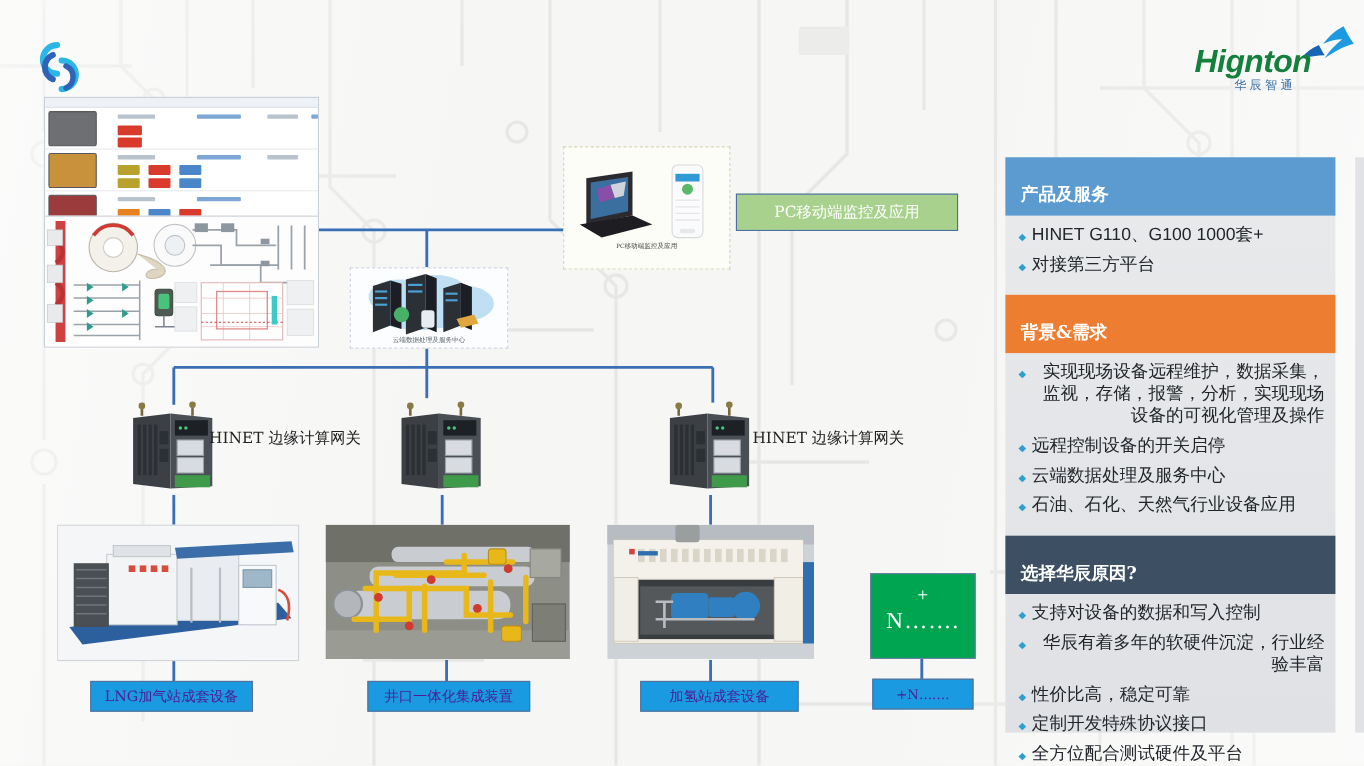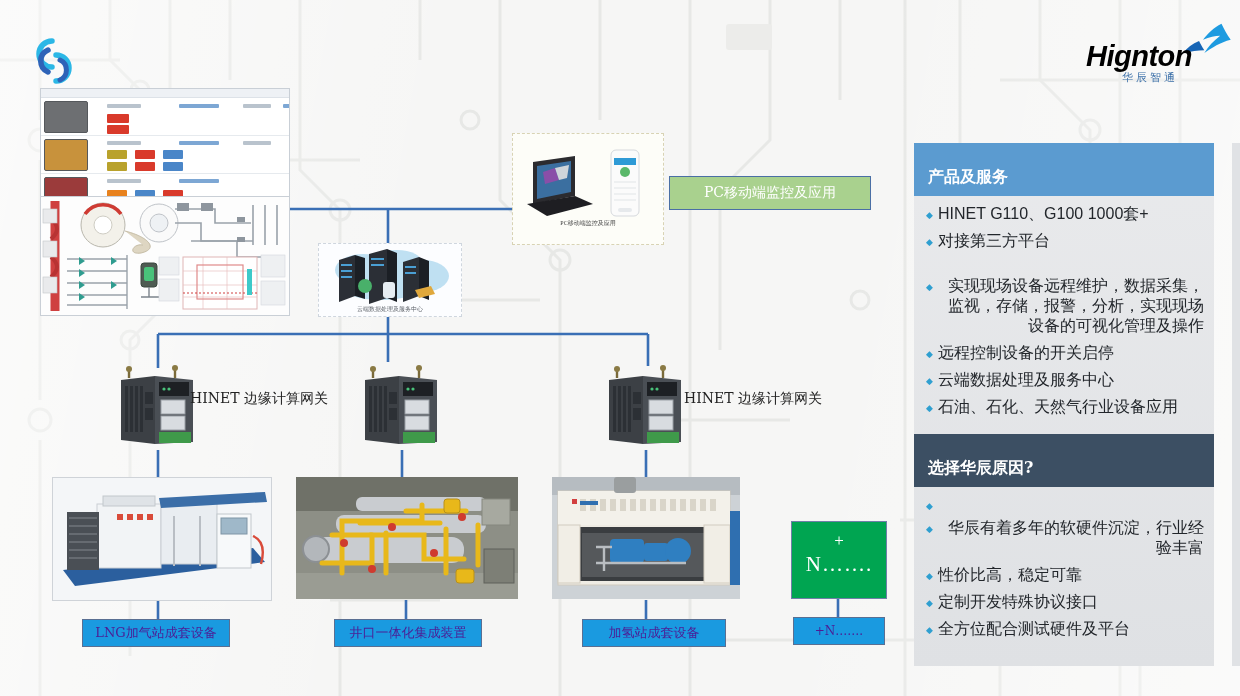--- a/index.html
+++ b/index.html
@@ -17,21 +17,21 @@
   .layer{position:absolute;z-index:3;}
 
   
   #header{position:absolute;left:0;top:0;width:1240px;height:100px;z-index:5;}
   #logo-mark{position:absolute;left:26px;top:33px;width:54px;height:54px;}
   #page-title{position:absolute;left:92px;top:30px;font-size:37px;line-height:50px;
     color:#1c1c1c;letter-spacing:1px;white-space:nowrap;
     font-family:"DejaVu Serif","Liberation Serif",serif;}
   #brand{position:absolute;right:14px;top:22px;width:140px;height:62px;}
   #brand-text{position:absolute;left:0;top:18px;font-size:29px;font-style:italic;
-    font-weight:bold;color:#000000;font-family:"Liberation Sans",sans-serif;letter-spacing:-.5px;}
+    font-weight:bold;color:#15803d;font-family:"Liberation Sans",sans-serif;letter-spacing:-.5px;}
   #brand-cn{position:absolute;left:36px;top:48px;font-size:11px;color:#3b6fa8;
     letter-spacing:3px;font-family:"DejaVu Sans",sans-serif;}
 
   
   .photo{position:absolute;background:#fff;}
   .caption-box{position:absolute;color:#4c1d95;font-size:13px;display:flex;
     align-items:center;justify-content:center;white-space:nowrap;
     font-family:"DejaVu Serif","Liberation Serif",serif;}
   .plain-label{position:absolute;font-size:14px;color:#222;white-space:nowrap;
     font-family:"DejaVu Serif","Liberation Serif",serif;}
@@ -532,20 +532,21 @@
         <span class="txt">HINET  G110、G100    1000套+</span>
       </div>
       <div class="bullet">
         <span class="dot">◆</span>
         <span class="txt">对接第三方平台</span>
       </div>
     </div>
   </div>
 
   <div>
+    <div class="pnl-head" style="background:#ed7d31;">背景&amp;需求</div>
     <div class="bullets">
       <div class="bullet">
         <span class="dot">◆</span>
         <span class="txt">实现现场设备远程维护，数据采集，监视，存储，报警，分析，实现现场设备的可视化管理及操作</span>
       </div>
       <div class="bullet">
         <span class="dot">◆</span>
         <span class="txt">远程控制设备的开关启停</span>
       </div>
       <div class="bullet">
@@ -557,20 +558,21 @@
         <span class="txt">石油、石化、天然气行业设备应用</span>
       </div>
     </div>
   </div>
 
   <div>
     <div class="pnl-head" style="background:#3c4f63;">选择华辰原因?</div>
     <div class="bullets">
       <div class="bullet">
         <span class="dot">◆</span>
+        <span class="txt">支持对设备的数据和写入控制</span>
       </div>
       <div class="bullet">
         <span class="dot">◆</span>
         <span class="txt">华辰有着多年的软硬件沉淀，行业经验丰富</span>
       </div>
       <div class="bullet">
         <span class="dot">◆</span>
         <span class="txt">性价比高，稳定可靠</span>
       </div>
       <div class="bullet">

